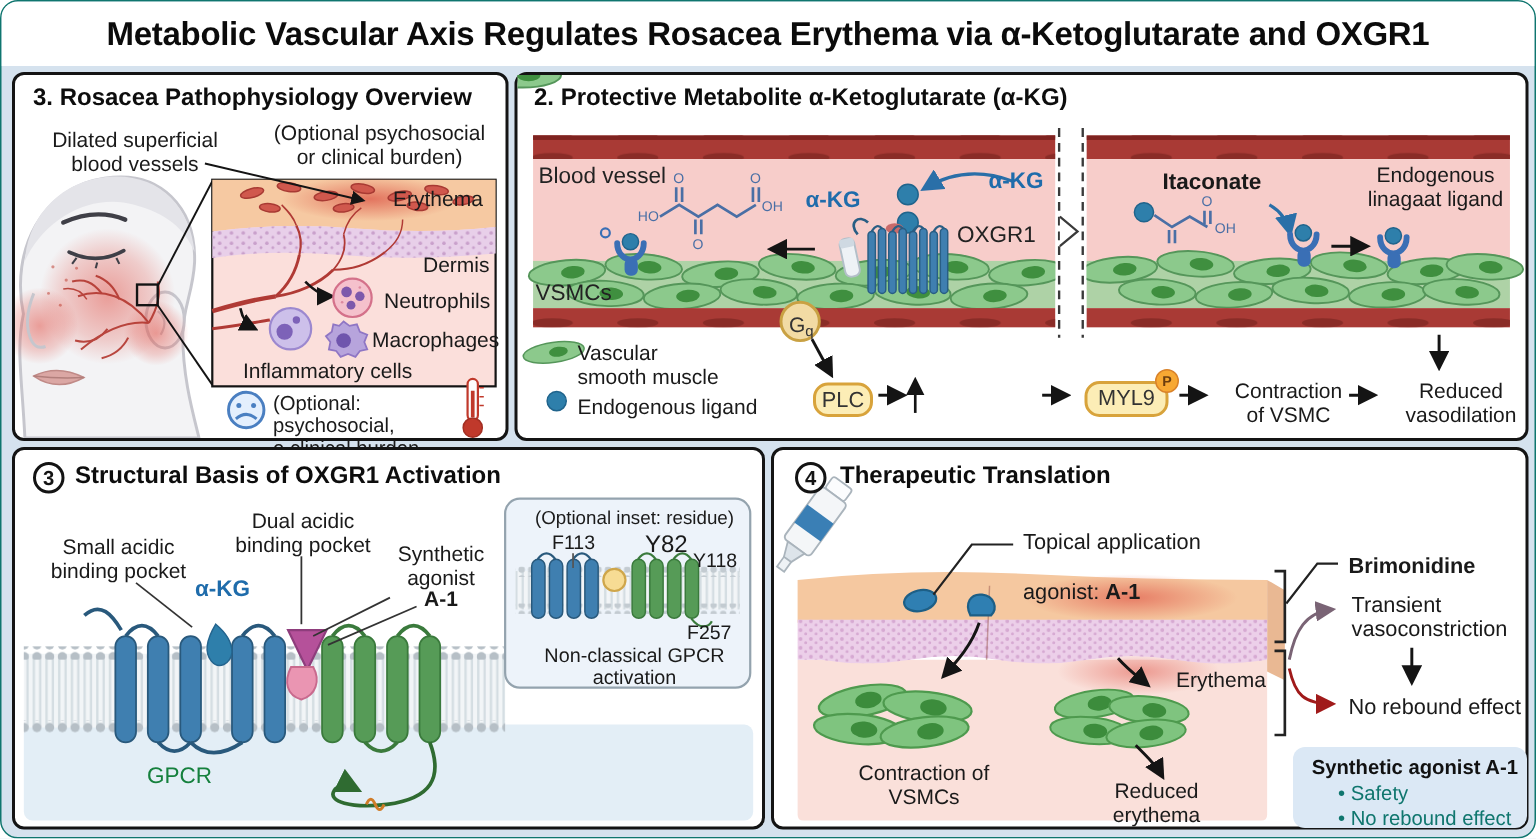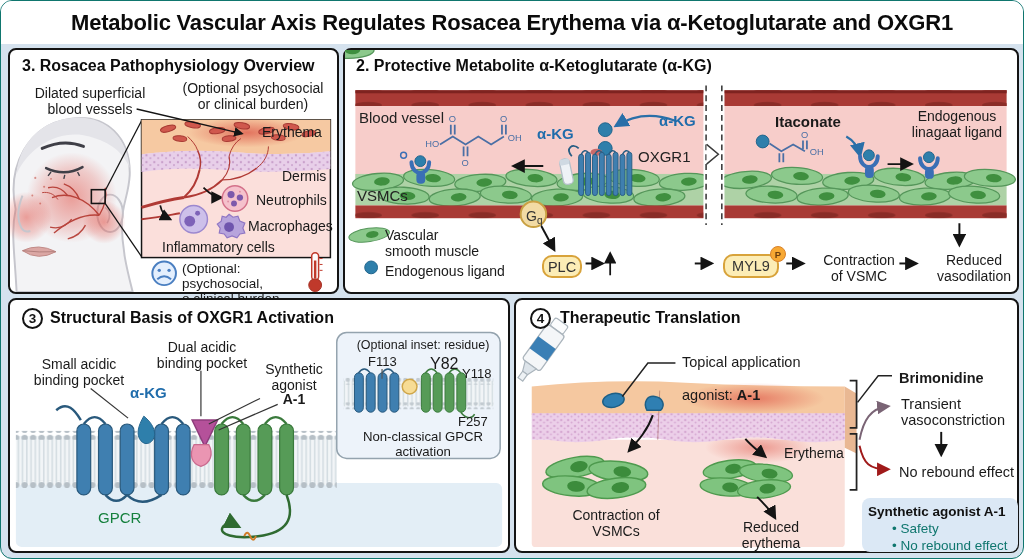--- a/index.html
+++ b/index.html
@@ -20,21 +20,21 @@
   .bold{font-weight:bold}
   .blue{color:#1f6cab;font-weight:bold}
   .circnum{position:absolute;width:21px;height:21px;border:2px solid #141414;border-radius:50%;
     display:flex;align-items:center;justify-content:center;font-weight:bold;font-size:13.5px;
     color:#141414;box-sizing:border-box;background:#fff}
   .flowbox{position:absolute;background:#fcedb6;border:2px solid #d8a33b;border-radius:10px;
     display:flex;align-items:center;justify-content:center;font-size:14.5px;color:#333;box-sizing:border-box}
   .badge{position:absolute;width:16px;height:16px;border-radius:50%;background:#f7a833;border:1.5px solid #d9822a;
     display:flex;align-items:center;justify-content:center;font-size:9.5px;font-weight:bold;color:#6b3d0e;box-sizing:border-box}
   .infobox{position:absolute;background:#dbe8f5;border-radius:8px;box-sizing:border-box;padding:6px 6px 4px}
-  .infobox .ititle{font-weight:bold;font-size:13.5px;text-align:left;color:#111}
+  .infobox .ititle{font-weight:bold;font-size:13.5px;text-align:right;color:#111}
   .bullet{font-size:13.5px;margin-left:24px;margin-top:2px;color:#0f766e}
   .bullet::before{content:"• "}
   .gqtxt{font-size:14px;color:#333}
   .gqtxt .sub{font-size:10px;vertical-align:-3px}
 </style>
 </head>
 <body>
 
 <div class="figure">
 

